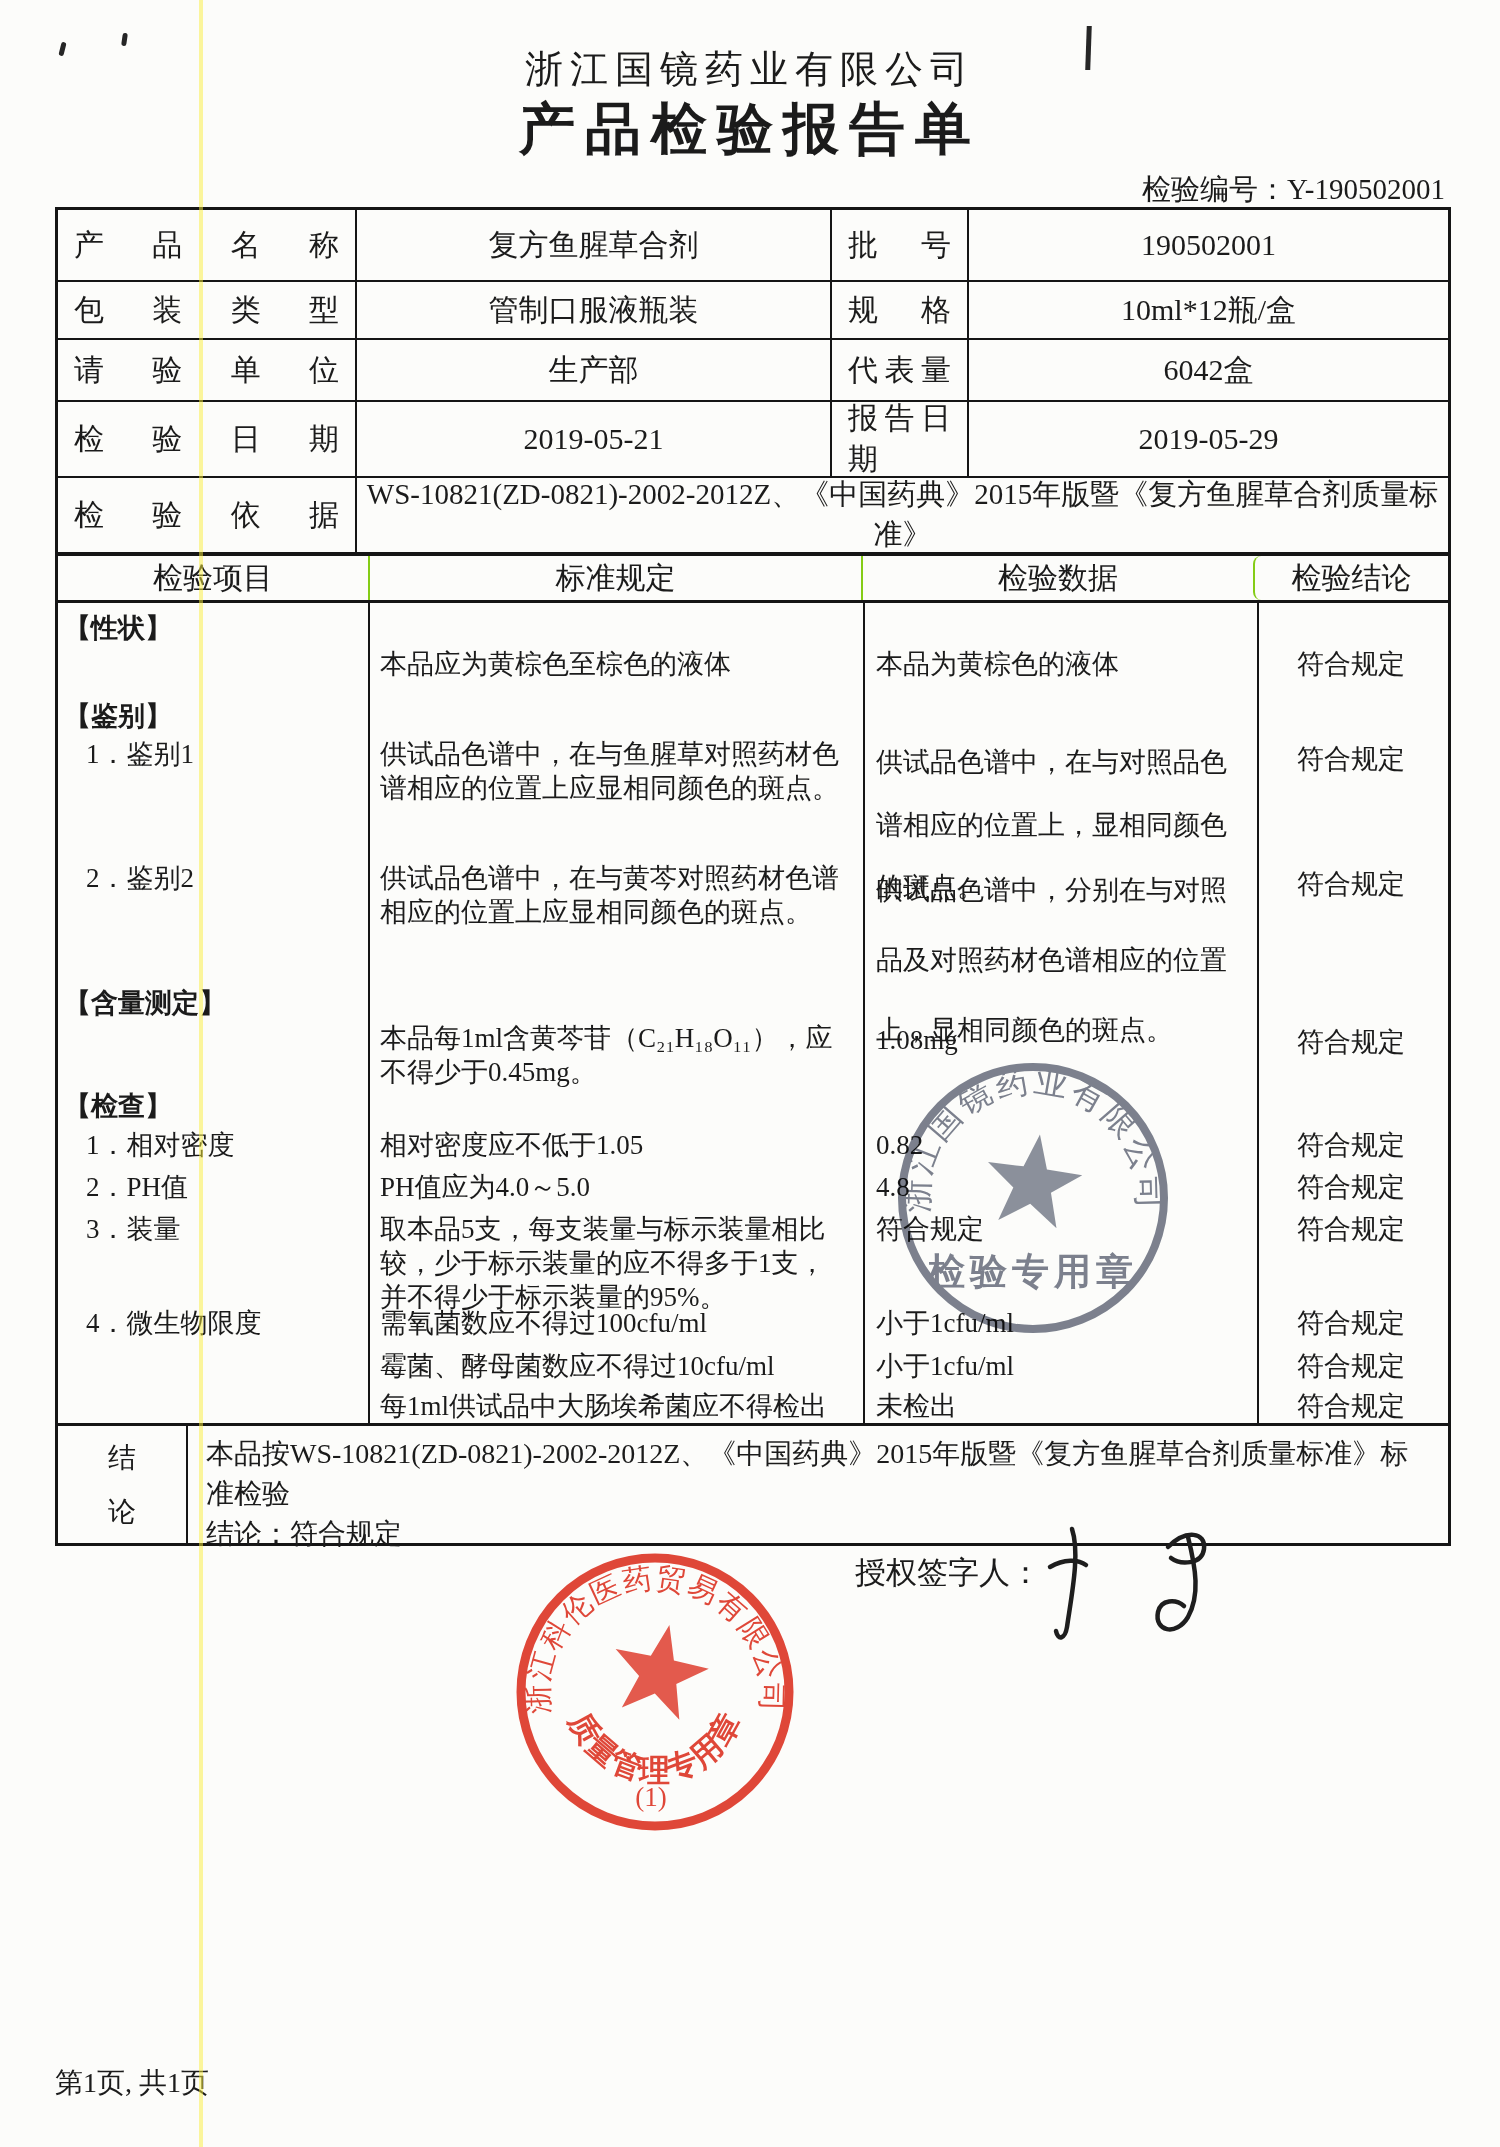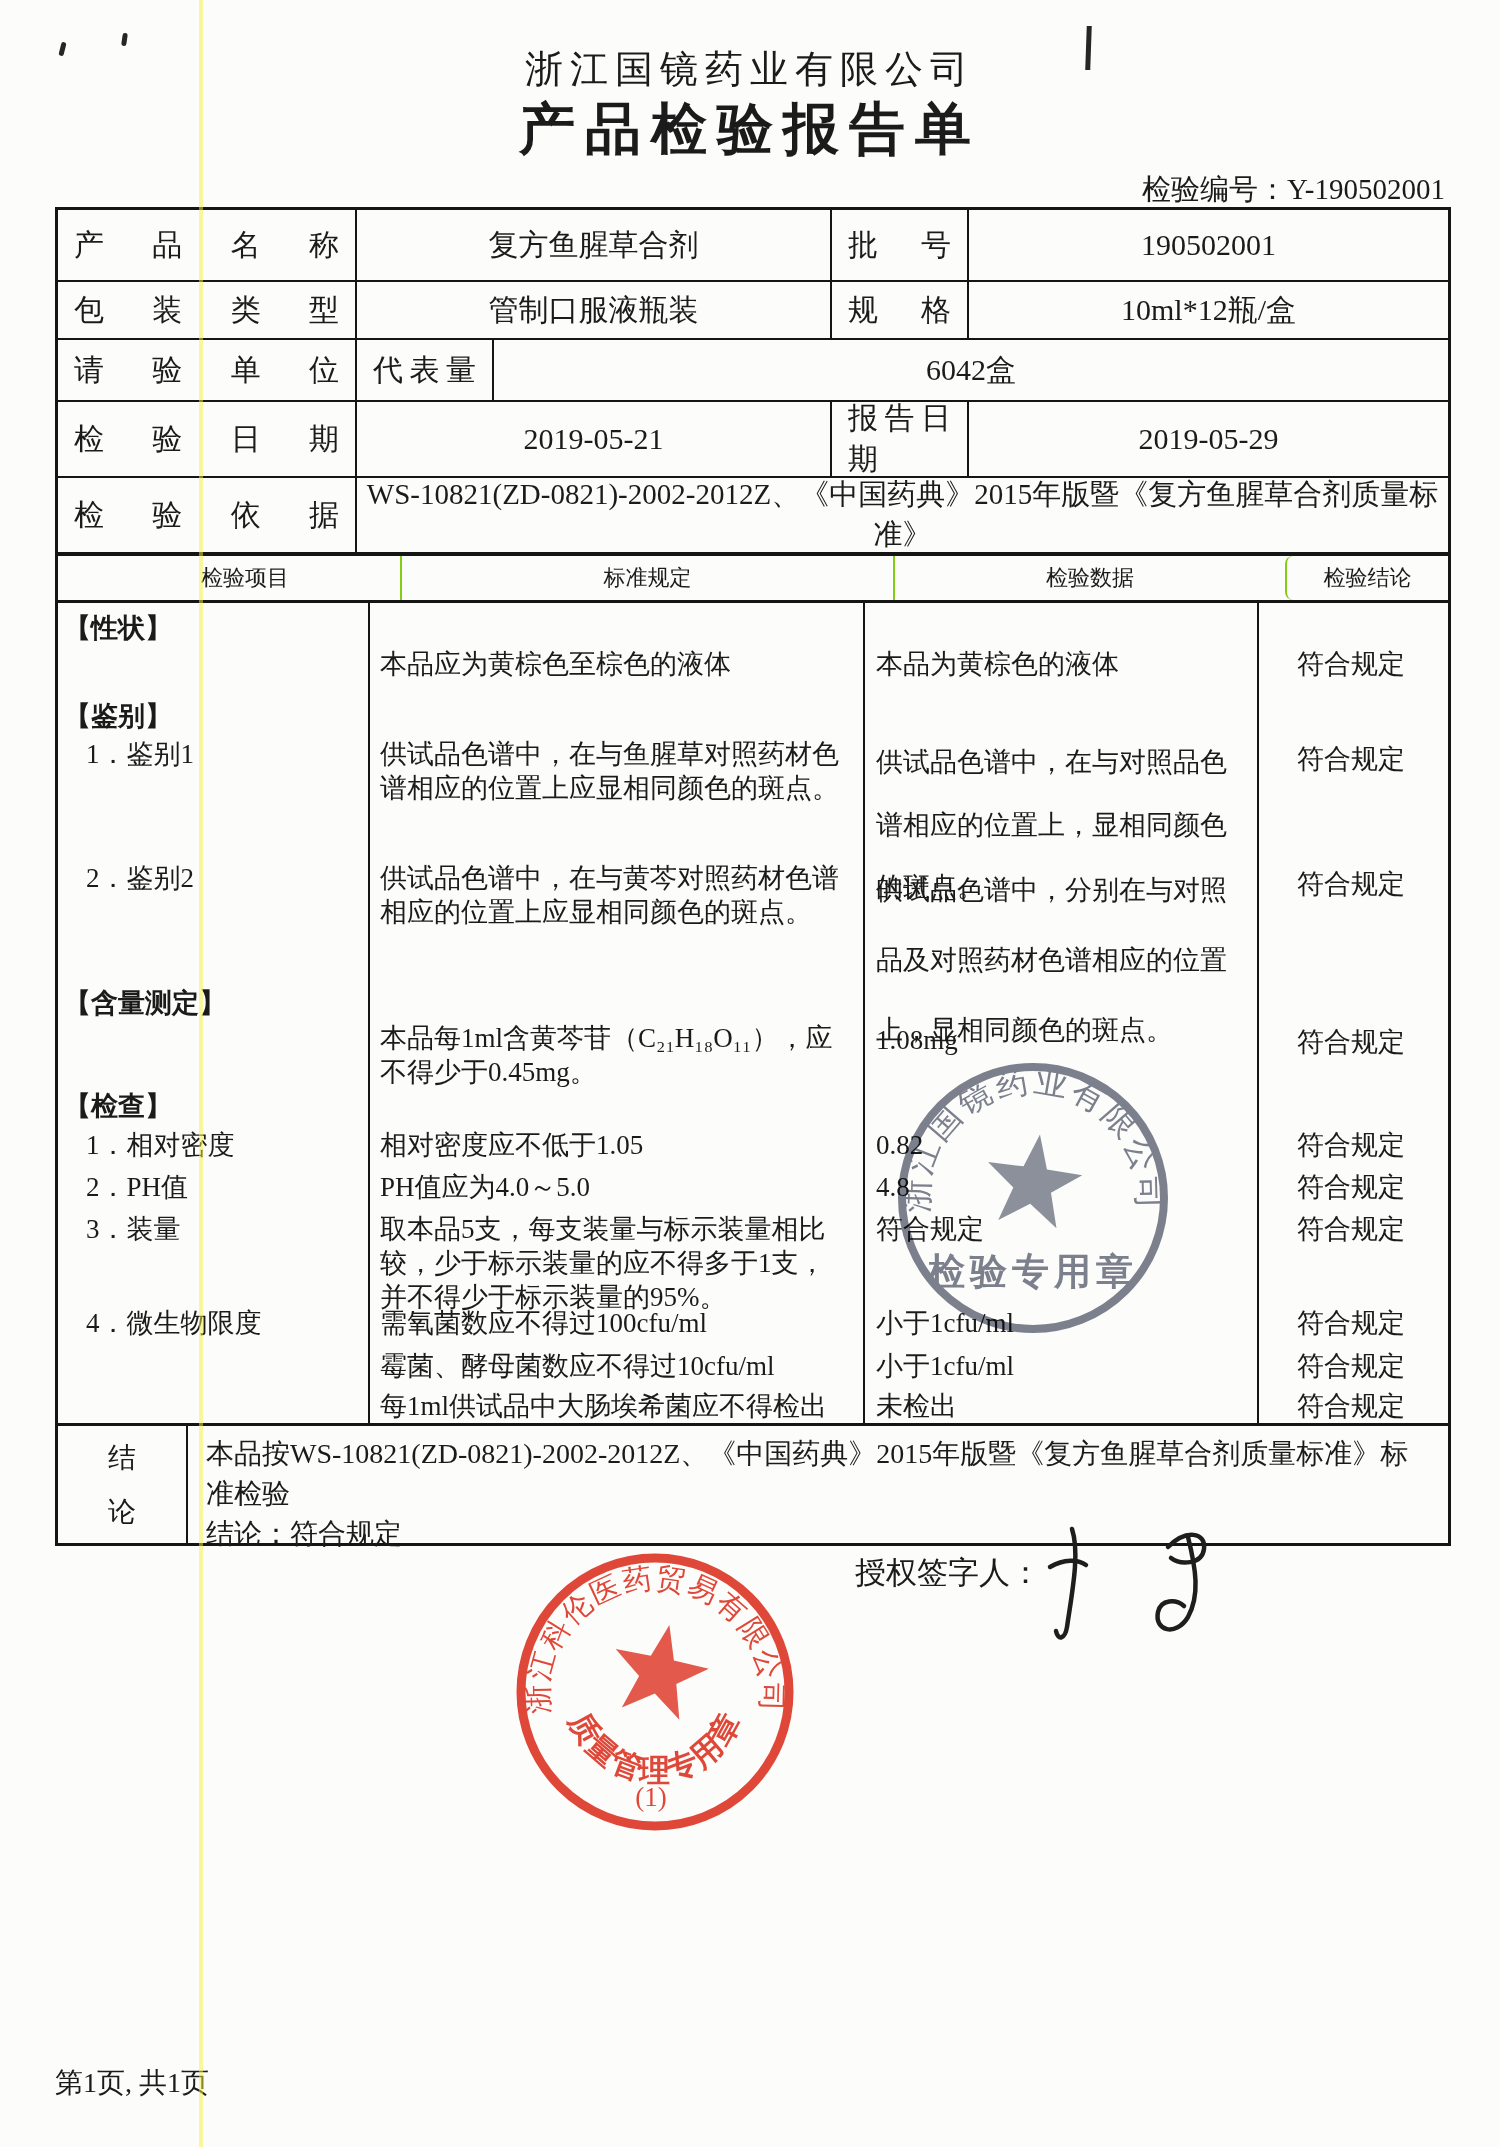--- a/index.html
+++ b/index.html
@@ -26,21 +26,21 @@
   .val .inner{text-align:center;}
   .c1{width:297px;}
   .c2{width:475px;}
   .c3{width:137px;align-items:center;}
   .c4{flex:1;}
   .h1{height:70px;} .h2{height:56px;} .h3{height:60px;} .h4{height:74px;} .h5{height:74px;}
   .basis-val{flex:1;}
   .basis-val .inner{text-align:center;font-size:29px;padding:0 8px;}
   
   .main-table{left:55px;top:553px;width:1390px;border:3px solid #151515;}
-  .mhead{display:flex;height:44px;border-bottom:3px solid #151515;font-size:22px;padding-left:32px;}
+  .mhead{display:flex;height:44px;border-bottom:3px solid #151515;font-size:30px;}
   .mhcell{display:flex;align-items:center;justify-content:center;border-left:2px solid #84cc16;box-sizing:border-box;}
   .mhcell.firstc{border-left:none;}
   .w1{width:310px;} .w2{width:493px;} .w3{width:392px;} .w4{flex:1;border-radius:8px;}
   .mbody{position:relative;height:820px;font-size:27px;line-height:1.26;}
   .vline{position:absolute;top:0;bottom:0;width:2px;background:#151515;}
   .blk{position:absolute;}
   .sect{font-weight:bold;}
   .concl-cell{text-align:center;}
   .loose{line-height:2.32;}
   .looser{line-height:2.6;}
@@ -100,20 +100,23 @@
       <div class="icell lab c3">
           <div class="inner">规格</div>
         </div>
       <div class="icell val c4">
           <div class="inner">10ml*12瓶/盒</div>
         </div>
     </div>
     <div class="irow h3">
       <div class="icell firstc lab c1">
           <div class="inner">请验单位</div>
+        </div>
+      <div class="icell val c2">
+          <div class="inner">生产部</div>
         </div>
       <div class="icell lab c3">
           <div class="inner">代表量</div>
         </div>
       <div class="icell val c4">
           <div class="inner">6042盒</div>
         </div>
     </div>
     <div class="irow h4">
       <div class="icell firstc lab c1">

